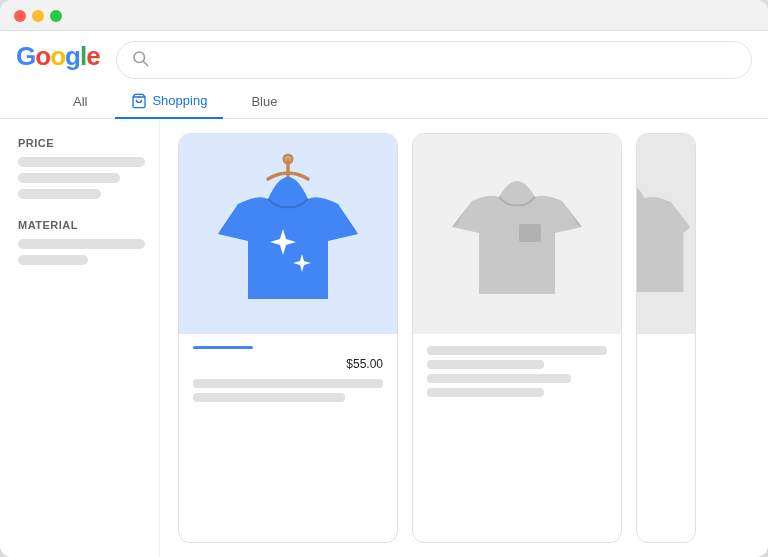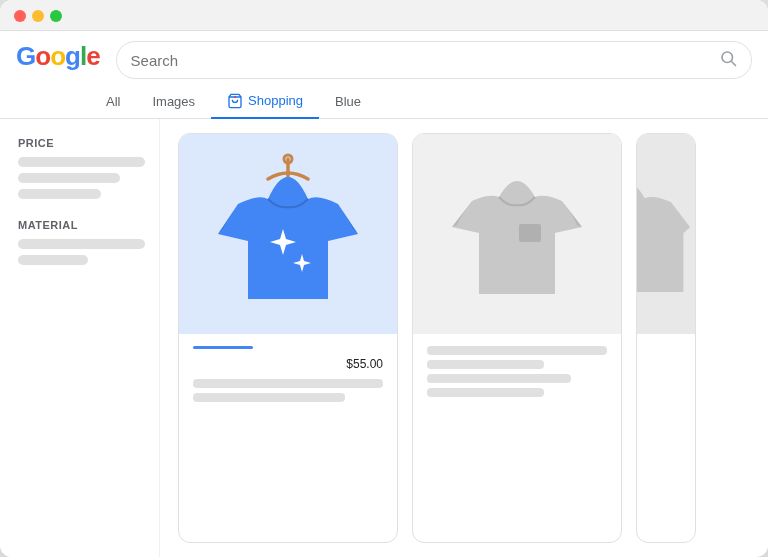--- a/index.html
+++ b/index.html
@@ -84,22 +84,22 @@
     }
     .search-icon-svg {
       color: #9aa0a6;
       flex-shrink: 0;
     }
 
     
     .nav-tabs {
       display: flex;
       align-items: center;
-      gap: 0;
-      padding: 6px 16px 0 90px;
+      gap: 12px;
+      padding: 6px 16px 0 57px;
       border-bottom: 1.5px solid #e0e0e0;
       background: #fff;
     }
     .nav-tab {
       padding: 8px 16px;
       font-size: 13px;
       color: #5f6368;
       cursor: pointer;
       border-bottom: 2px solid transparent;
       margin-bottom: -1.5px;
@@ -284,33 +284,31 @@
     </div>
   </div>
 
   <div class="search-bar-row">
 
     <div class="google-logo">
       <span class="g-blue">G</span><span class="g-red">o</span><span class="g-yellow">o</span><span class="g-blue">g</span><span class="g-green">l</span><span class="g-red">e</span>
     </div>
 
     <div class="search-input-wrapper">
-      <input type="text" placeholder="Search" style="">
       <span class="search-icon-svg">
         <svg width="18" height="18" viewBox="0 0 24 24" fill="none" stroke="#9aa0a6" stroke-width="2.2" stroke-linecap="round" stroke-linejoin="round">
           <circle cx="11" cy="11" r="7"></circle>
           <line x1="17" y1="17" x2="22" y2="22"></line>
         </svg>
       </span>
     </div>
   </div>
 
   <div class="nav-tabs">
     <div class="nav-tab">All</div>
-    <div class="nav-tab">Images</div>
     <div class="nav-tab active nav-tab-shopping">
 
       <svg class="shopping-icon" viewBox="0 0 24 24" fill="none">
         <path d="M6 2L3 6v14a2 2 0 002 2h14a2 2 0 002-2V6l-3-4z" stroke="#1a73e8" stroke-width="2" fill="none"></path>
         <line x1="3" y1="6" x2="21" y2="6" stroke="#1a73e8" stroke-width="2"></line>
         <path d="M16 10a4 4 0 01-8 0" stroke="#1a73e8" stroke-width="2" fill="none"></path>
 
         <circle cx="12" cy="6" r="2" fill="#EA4335" opacity="0.7"></circle>
       </svg>
       <span>Shopping</span>

